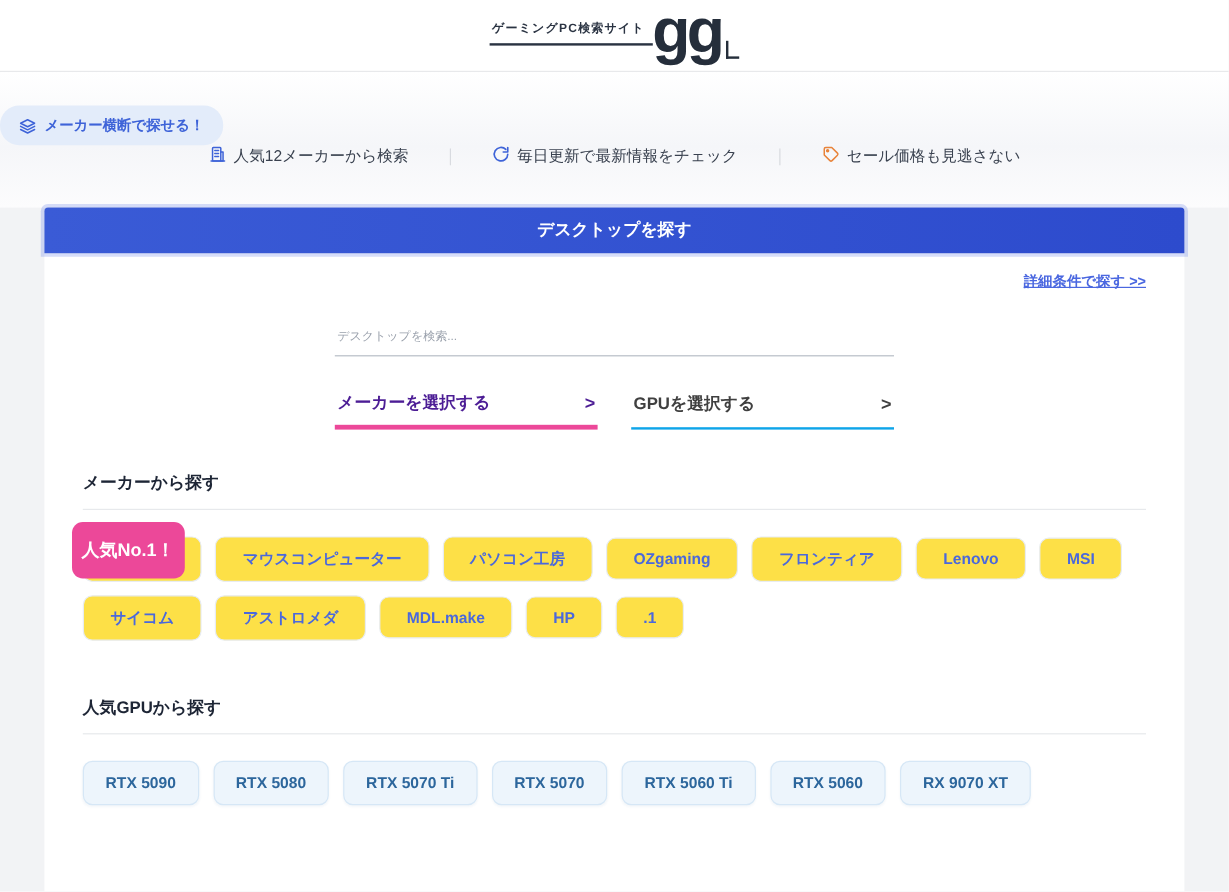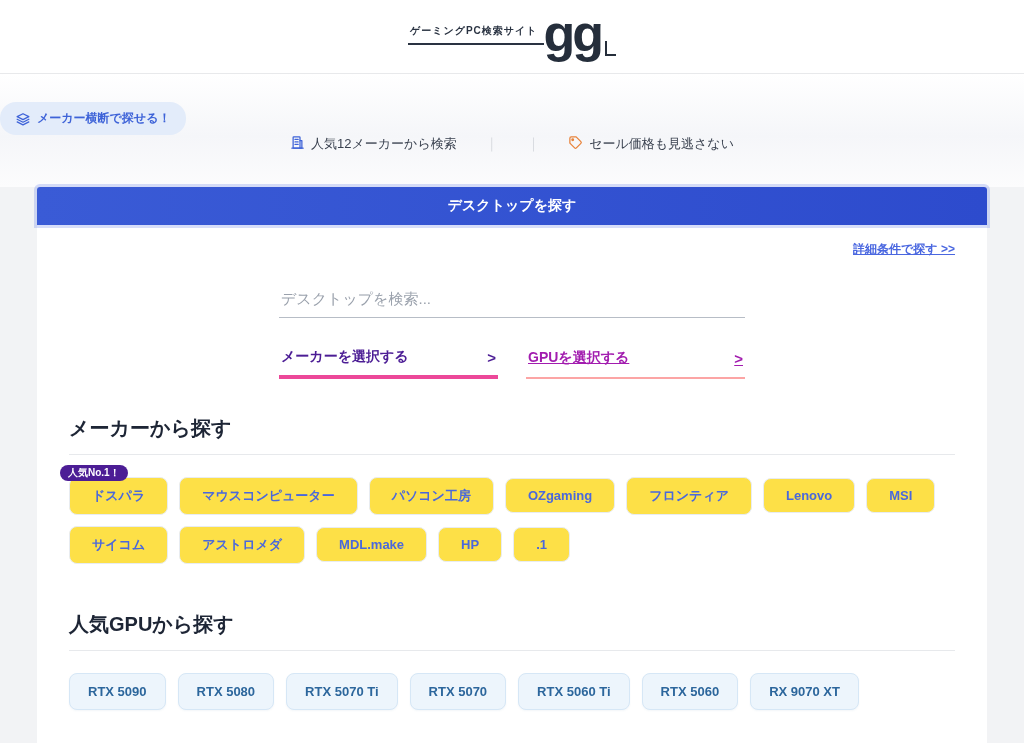--- a/index.html
+++ b/index.html
@@ -1,20 +1,20 @@
 <!DOCTYPE html>
 <html><head>
 <meta charset="utf-8">
 <style>
   * { margin:0; padding:0; box-sizing:border-box; }
   html,body { width:1024px; height:743px; overflow:hidden; }
   body { font-family:"Liberation Sans","DejaVu Sans",sans-serif; background:#f2f3f5; color:#1d2433; }
 
   
-  .site-header { height:74px; background:#ffffff; border-bottom:1px solid #e8e9eb; display:flex; align-items:center; justify-content:center; }
+  .site-header { height:60px; background:#ffffff; border-bottom:1px solid #e8e9eb; display:flex; align-items:center; justify-content:center; }
   .logo-wrap { display:flex; align-items:flex-end; }
   .logo-tagline { font-size:10px; font-weight:bold; color:#2a3342; letter-spacing:1px; border-bottom:2px solid #2a3342; padding:0 6px 5px 2px; margin-bottom:13px; }
   .logo-gg { font-size:52px; font-weight:800; color:#252e3b; line-height:0.72; letter-spacing:-3px; margin-bottom:6px; }
   .logo-mark { width:11px; height:15px; border-left:2px solid #252e3b; border-bottom:2px solid #252e3b; margin-left:4px; margin-bottom:2px; }
 
   
   .hero { background:linear-gradient(180deg,#ffffff 0%,#f5f6f9 55%,#fcfcfd 100%); padding:28px 0 34px; }
   .hero-badge { display:inline-flex; align-items:center; gap:7px; background:#e3ecfa; color:#3e63d8; font-size:12px; font-weight:bold; padding:8px 16px; border-radius:16px; }
   .hero-badge svg { width:14px; height:14px; }
   .hero-title { font-size:30px; font-weight:800; color:#1c2431; margin:18px 0 16px; letter-spacing:1px; }
@@ -29,37 +29,37 @@
   .main-wrap { width:950px; margin:0 auto; }
   .tab-bar { display:flex; height:38px; }
   .tab { flex:1; display:flex; align-items:center; justify-content:center; font-size:14px; cursor:pointer; }
   .tab.active { background:linear-gradient(90deg,#3a5bd6 0%,#2d4bcd 100%); color:#ffffff; font-weight:bold; border-radius:3px 3px 0 0; box-shadow:0 0 0 3px rgba(90,120,230,0.25); position:relative; z-index:2; }
   .tab.inactive { background:#f7f9fb; color:#2a3342; border-bottom:1px solid #eceef1; }
   .panel { background:#ffffff; padding:14px 32px 60px; min-height:420px; }
   .detail-link-row { text-align:right; }
   .detail-link { font-size:12px; font-weight:bold; color:#4a67e0; text-decoration:underline; }
 
   .search-area { width:466px; margin:26px auto 0; }
-  .search-input { width:100%; border:none; border-bottom:1px solid #b7bdc6; font-size:15px; padding:6px 2px 10px; outline:none; background:transparent; color:#1d2433; font-family:inherit; }
+  .search-input { width:100%; border:none; border-bottom:1px solid #b7bdc6; font-size:10px; padding:6px 2px 10px; outline:none; background:transparent; color:#1d2433; font-family:inherit; }
   .search-input::placeholder { color:#9aa1ac; }
 
   .select-row { width:466px; margin:22px auto 0; display:flex; gap:28px; }
   .select-box { flex:1; display:flex; justify-content:space-between; align-items:center; font-size:14px; font-weight:bold; padding:8px 2px 9px; cursor:pointer; }
   .select-maker { color:#4c1d95; border-bottom:4px solid #ec4899; }
-  .select-gpu { color:#a21caf; border-bottom:2px solid #fca5a5;text-decoration:underline; }
+  .select-gpu { color:#404040; border-bottom:2px solid #0ea5e9; }
   .select-arrow { font-size:15px; font-weight:bold; }
 
   .section { margin-top:30px; }
-  .section-title { font-size:20px; font-weight:bold; color:#1d2535;margin-top:36px; }
+  .section-title { font-size:14px; font-weight:bold; color:#1d2535;margin-top:36px; }
   .section-divider { border:none; border-top:1px solid #e7e9ec; margin:12px 0 0; }
   .chip-rows { margin-top:22px; }
 
   .chip { display:inline-block; background:#fde047; border:1px solid #e8ecf1; border-radius:8px; padding:9px 22px; font-size:13px; font-weight:600; color:#4a68dc; margin:0 11px 11px 0; cursor:pointer; white-space:nowrap; }
   .chip-holder { position:relative; display:inline-block; }
-  .top-badge { position:absolute; top:-12px; left:-9px; background:#4c1d95; color:#ffffff; font-size:10px; font-weight:bold; padding:1px 8px; border-radius:9px; white-space:nowrap; z-index:3; }
+  .top-badge { position:absolute; top:-12px; left:-9px; background:#ec4899; color:#ffffff; font-size:15px; font-weight:bold; padding:14px 8px; border-radius:9px; white-space:nowrap; z-index:3; }
 
   .gpu-chip { display:inline-block; background:#edf5fc; border:1px solid #d6e7f6; border-radius:8px; padding:10px 18px; font-size:13px; font-weight:600; color:#2c669c; margin:0 12px 12px 0; cursor:pointer; box-shadow:0 1px 2px rgba(44,102,156,0.06); white-space:nowrap; }
 </style>
 </head>
 <body>
 
 <header class="site-header">
   <div class="logo-wrap">
     <span class="logo-tagline">ゲーミングPC検索サイト</span>
     <span class="logo-gg">gg</span>
@@ -80,20 +80,27 @@
       <span class="feature-item">
         <span><svg class="feat-blue" viewBox="0 0 24 24" fill="none" stroke="currentColor" stroke-width="2" stroke-linecap="round" stroke-linejoin="round">
             <rect x="5" y="3" width="11" height="18" rx="1"></rect>
             <path d="M16 9h3v12h-3"></path>
             <path d="M8 7h2M11 7h2M8 11h2M11 11h2M8 15h2M11 15h2"></path>
             <path d="M3 21h18"></path>
           </svg></span>
         <span>人気12メーカーから検索</span>
       </span>
       <span class="feature-sep">｜</span>
+      <span class="feature-item">
+        <span><svg class="feat-blue" viewBox="0 0 24 24" fill="none" stroke="currentColor" stroke-width="2.2" stroke-linecap="round" stroke-linejoin="round">
+            <path d="M21 12a9 9 0 1 1-2.6-6.4"></path>
+            <polyline points="21 3 21 9 15 9"></polyline>
+          </svg></span>
+        <span>毎日更新で最新情報をチェック</span>
+      </span>
       <span class="feature-sep">｜</span>
       <span class="feature-item">
         <span><svg class="feat-orange" viewBox="0 0 24 24" fill="none" stroke="currentColor" stroke-width="2" stroke-linecap="round" stroke-linejoin="round">
             <path d="M20.6 13.4 13.4 20.6a2 2 0 0 1-2.8 0L3 13V5a2 2 0 0 1 2-2h8l7.6 7.6a2 2 0 0 1 0 2.8z"></path>
             <circle cx="7.5" cy="7.5" r="1.3" fill="currentColor"></circle>
           </svg></span>
         <span>セール価格も見逃さない</span>
       </span>
     </div>
 </section>

